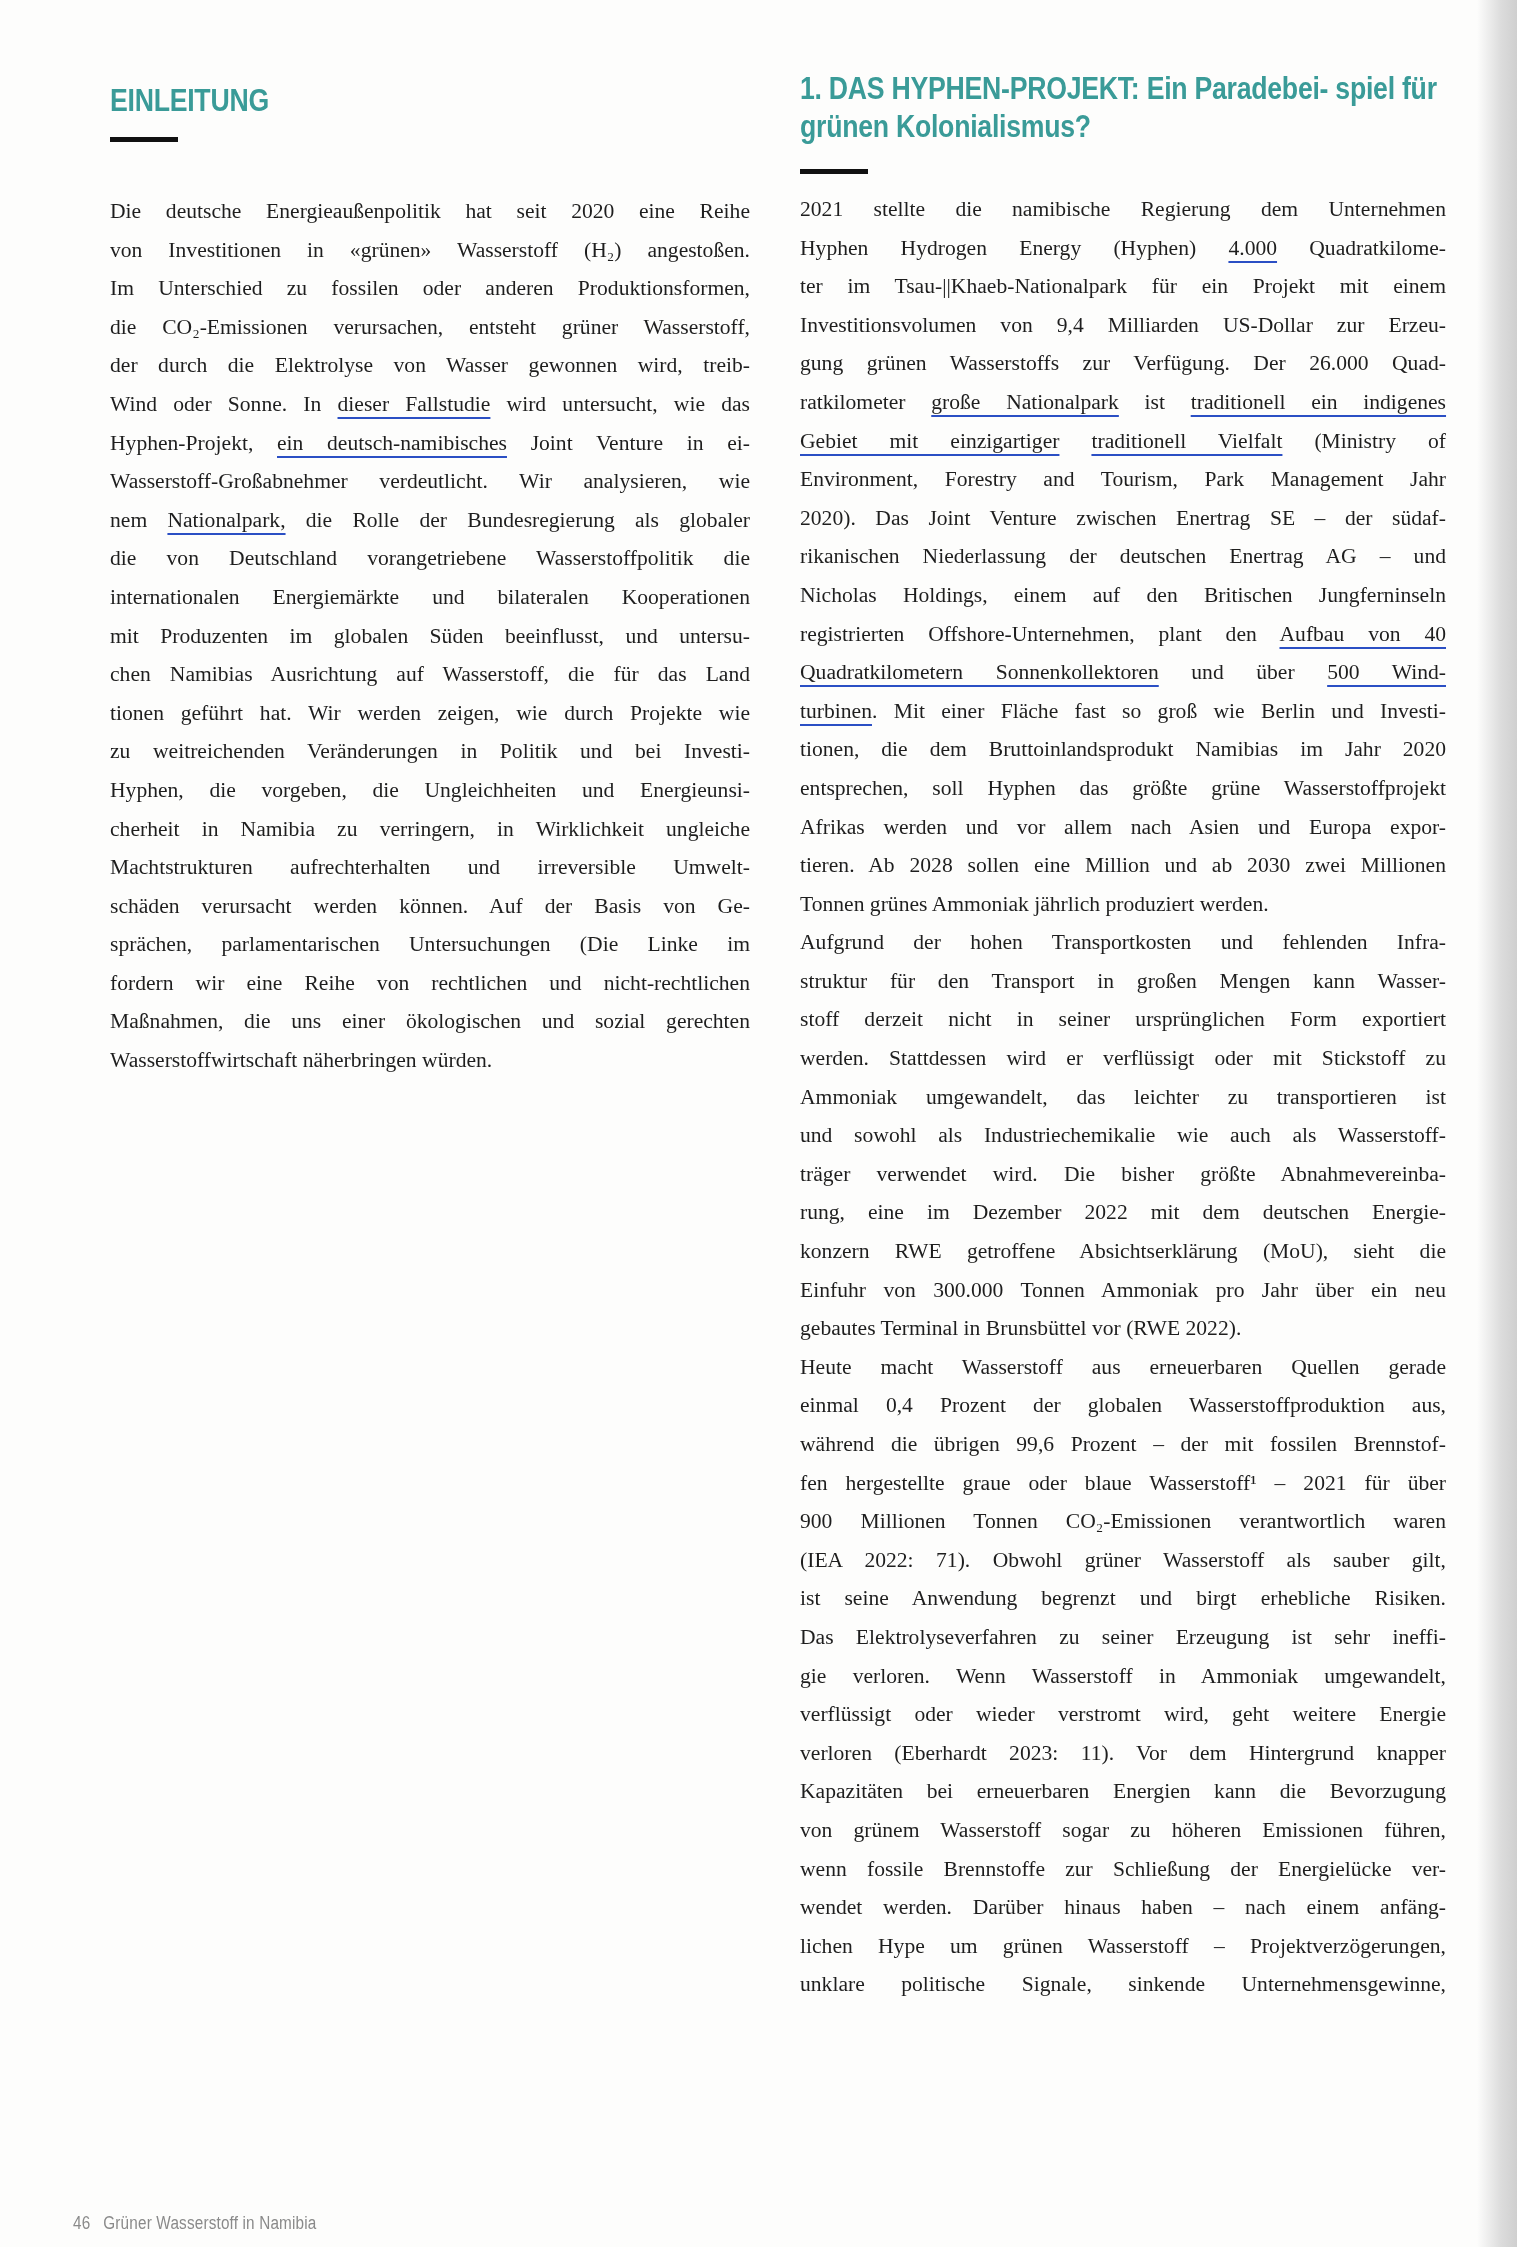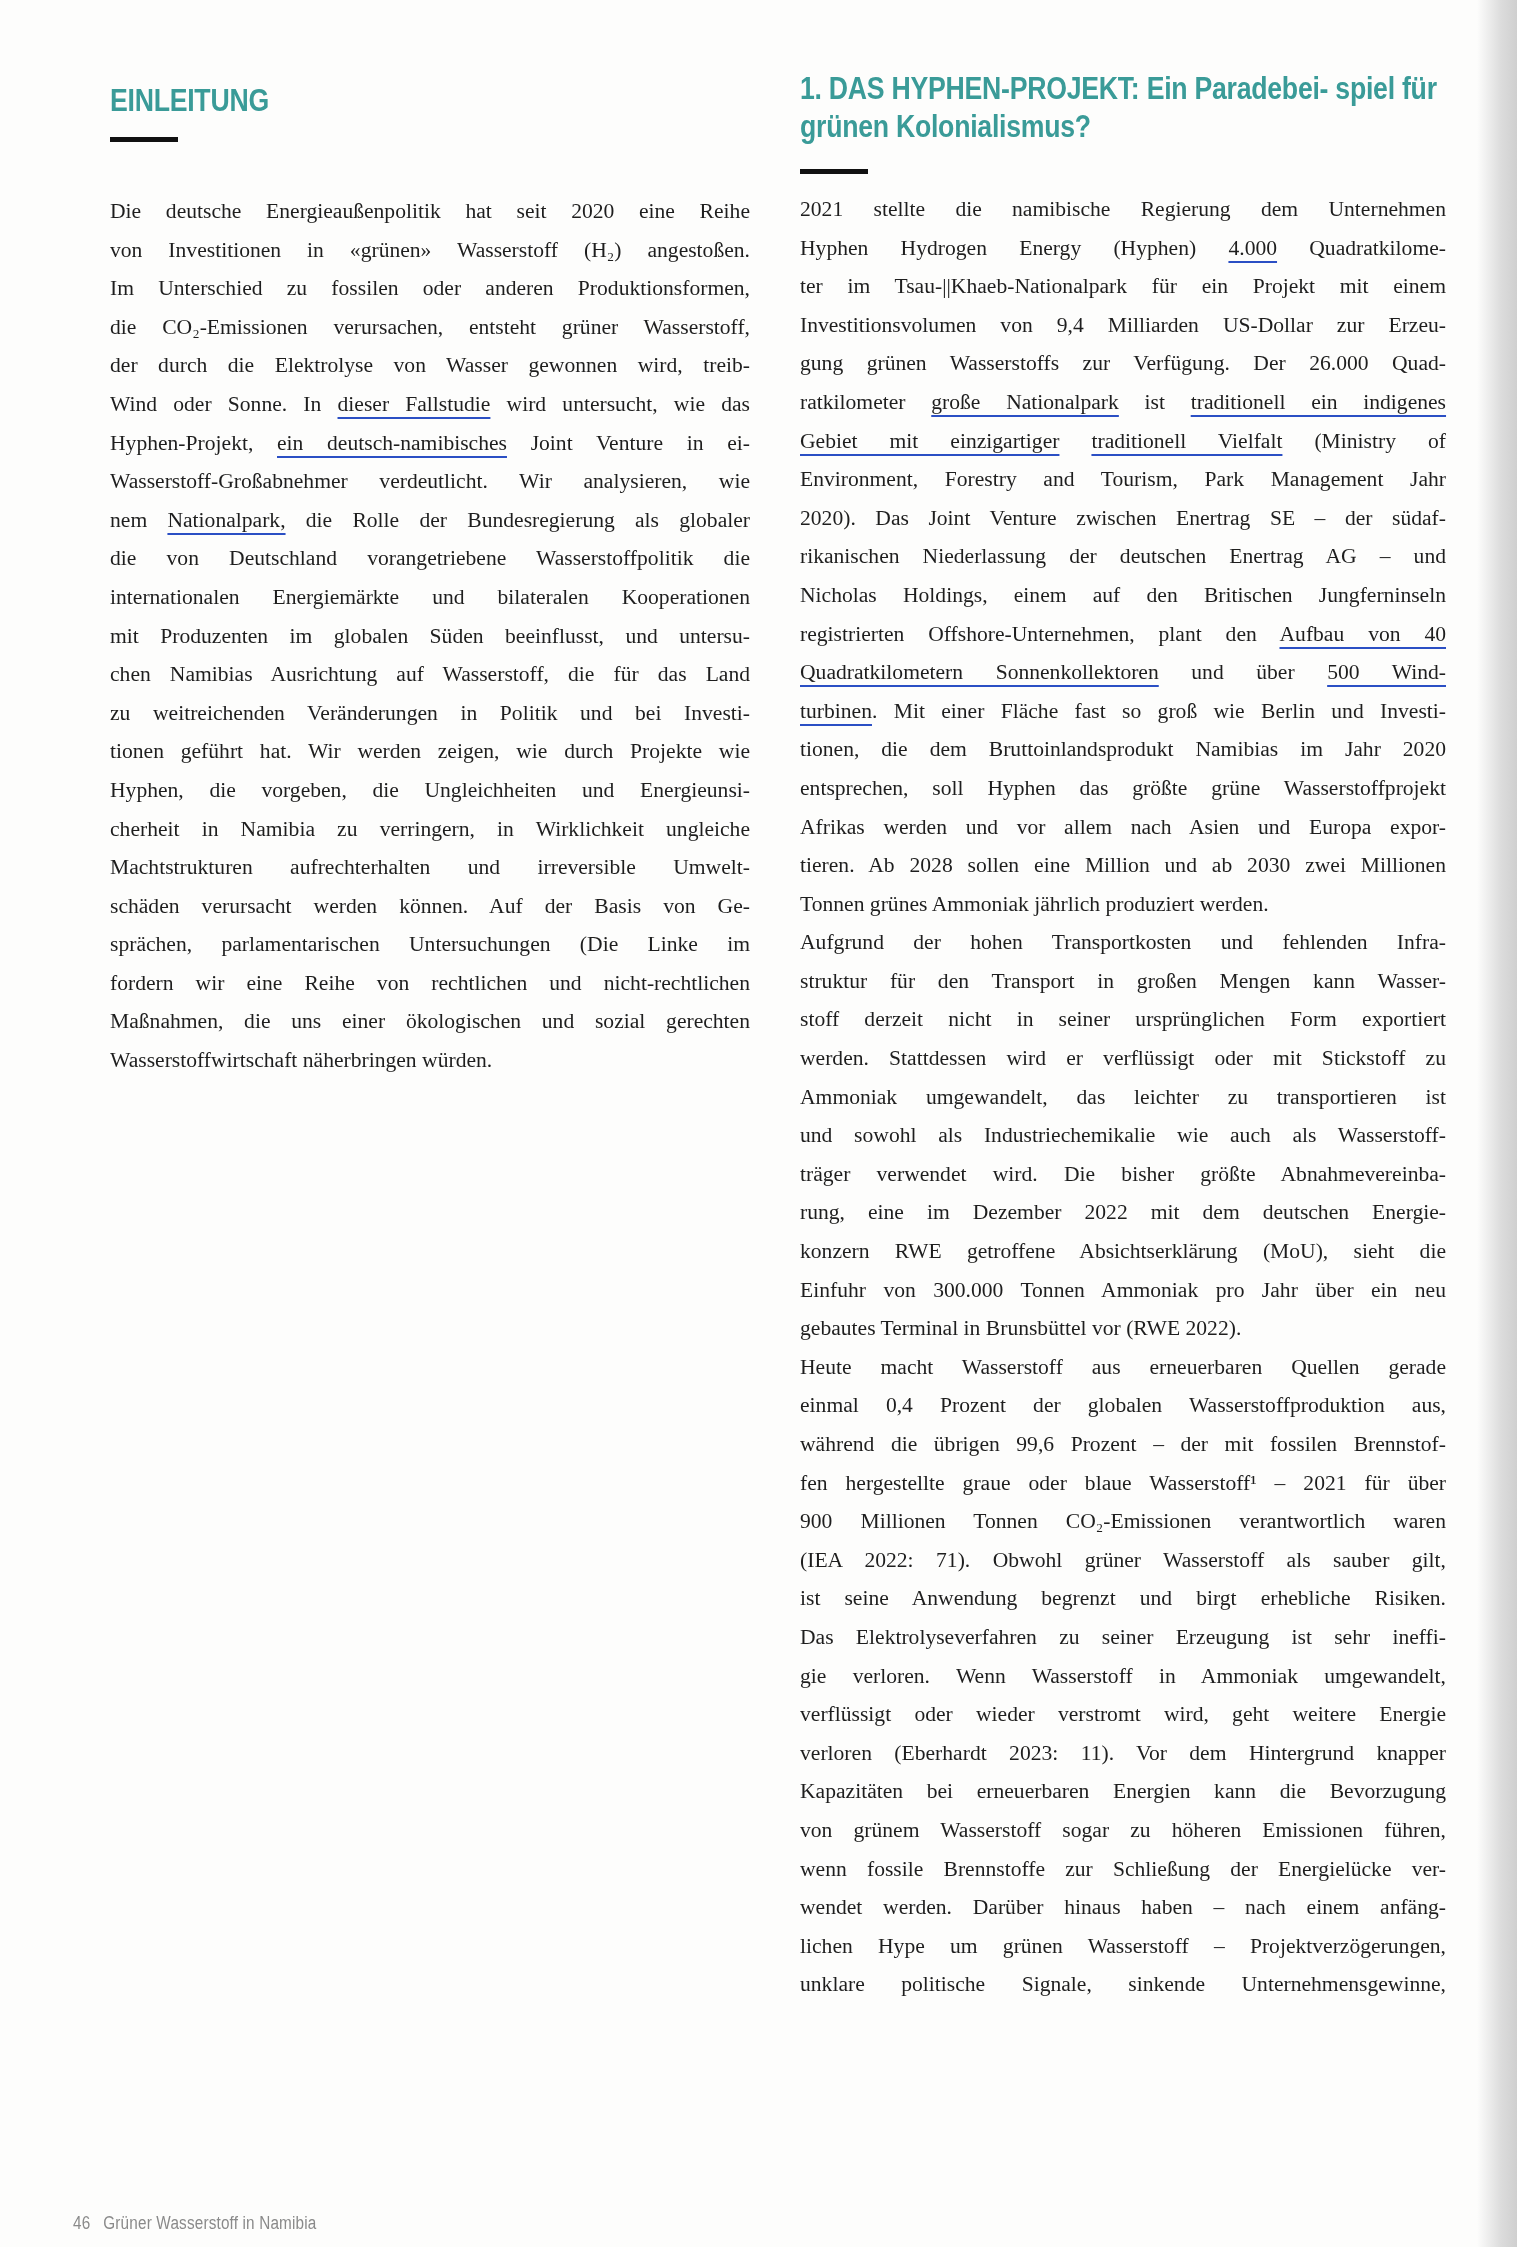--- a/index.html
+++ b/index.html
@@ -42,22 +42,22 @@
       <span class="line">die CO₂-Emissionen verursachen, entsteht grüner Wasserstoff,</span>
       <span class="line">der durch die Elektrolyse von Wasser gewonnen wird, treib-</span>
       <span class="line">Wind oder Sonne. In <span class="ul">dieser Fallstudie</span> wird untersucht, wie das</span>
       <span class="line">Hyphen-Projekt, <span class="ul">ein deutsch-namibisches</span> Joint Venture in ei-</span>
       <span class="line">Wasserstoff-Großabnehmer verdeutlicht. Wir analysieren, wie</span>
       <span class="line">nem <span class="ul">Nationalpark,</span> die Rolle der Bundesregierung als globaler</span>
       <span class="line">die von Deutschland vorangetriebene Wasserstoffpolitik die</span>
       <span class="line">internationalen Energiemärkte und bilateralen Kooperationen</span>
       <span class="line">mit Produzenten im globalen Süden beeinflusst, und untersu-</span>
       <span class="line">chen Namibias Ausrichtung auf Wasserstoff, die für das Land</span>
+      <span class="line">tionen geführt hat. Wir werden zeigen, wie durch Projekte wie</span>
       <span class="line">zu weitreichenden Veränderungen in Politik und bei Investi-</span>
-      <span class="line">tionen geführt hat. Wir werden zeigen, wie durch Projekte wie</span>
       <span class="line">Hyphen, die vorgeben, die Ungleichheiten und Energieunsi-</span>
       <span class="line">cherheit in Namibia zu verringern, in Wirklichkeit ungleiche</span>
       <span class="line">Machtstrukturen aufrechterhalten und irreversible Umwelt-</span>
       <span class="line">schäden verursacht werden können. Auf der Basis von Ge-</span>
       <span class="line">sprächen, parlamentarischen Untersuchungen (Die Linke im</span>
       <span class="line">fordern wir eine Reihe von rechtlichen und nicht-rechtlichen</span>
       <span class="line">Maßnahmen, die uns einer ökologischen und sozial gerechten</span>
       <span class="line last">Wasserstoffwirtschaft näherbringen würden.</span>
     </div>
 </section>

